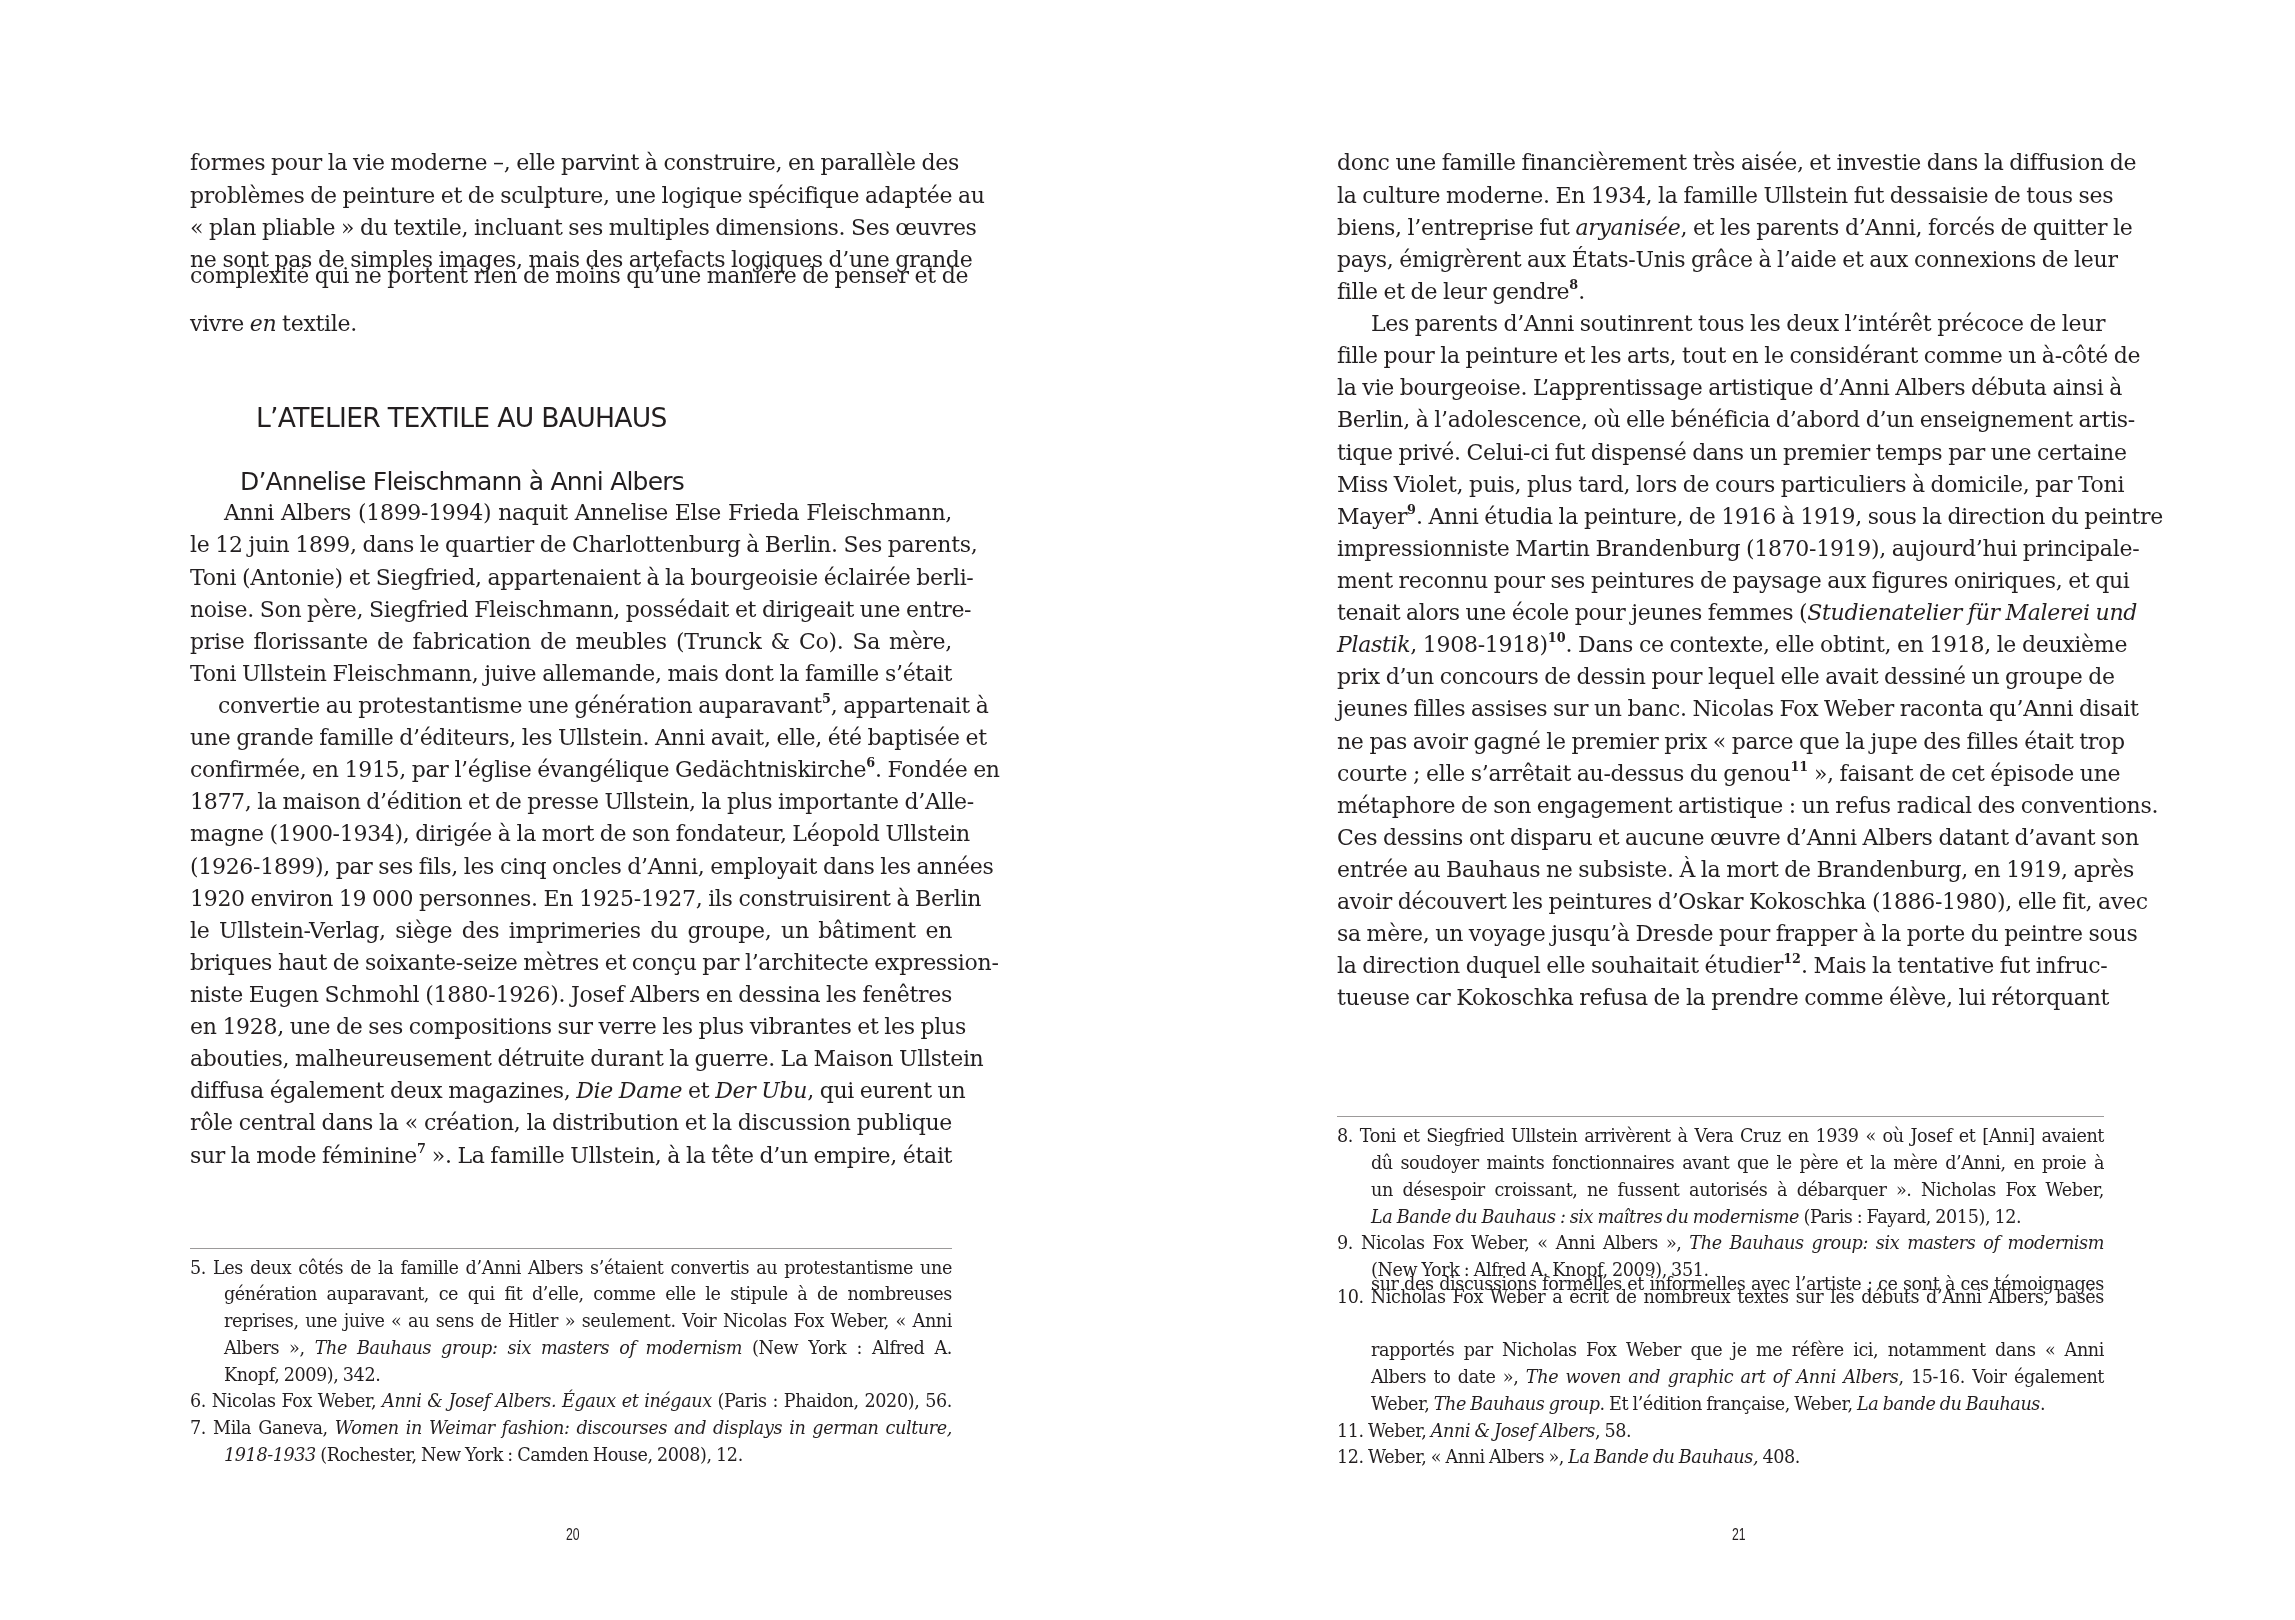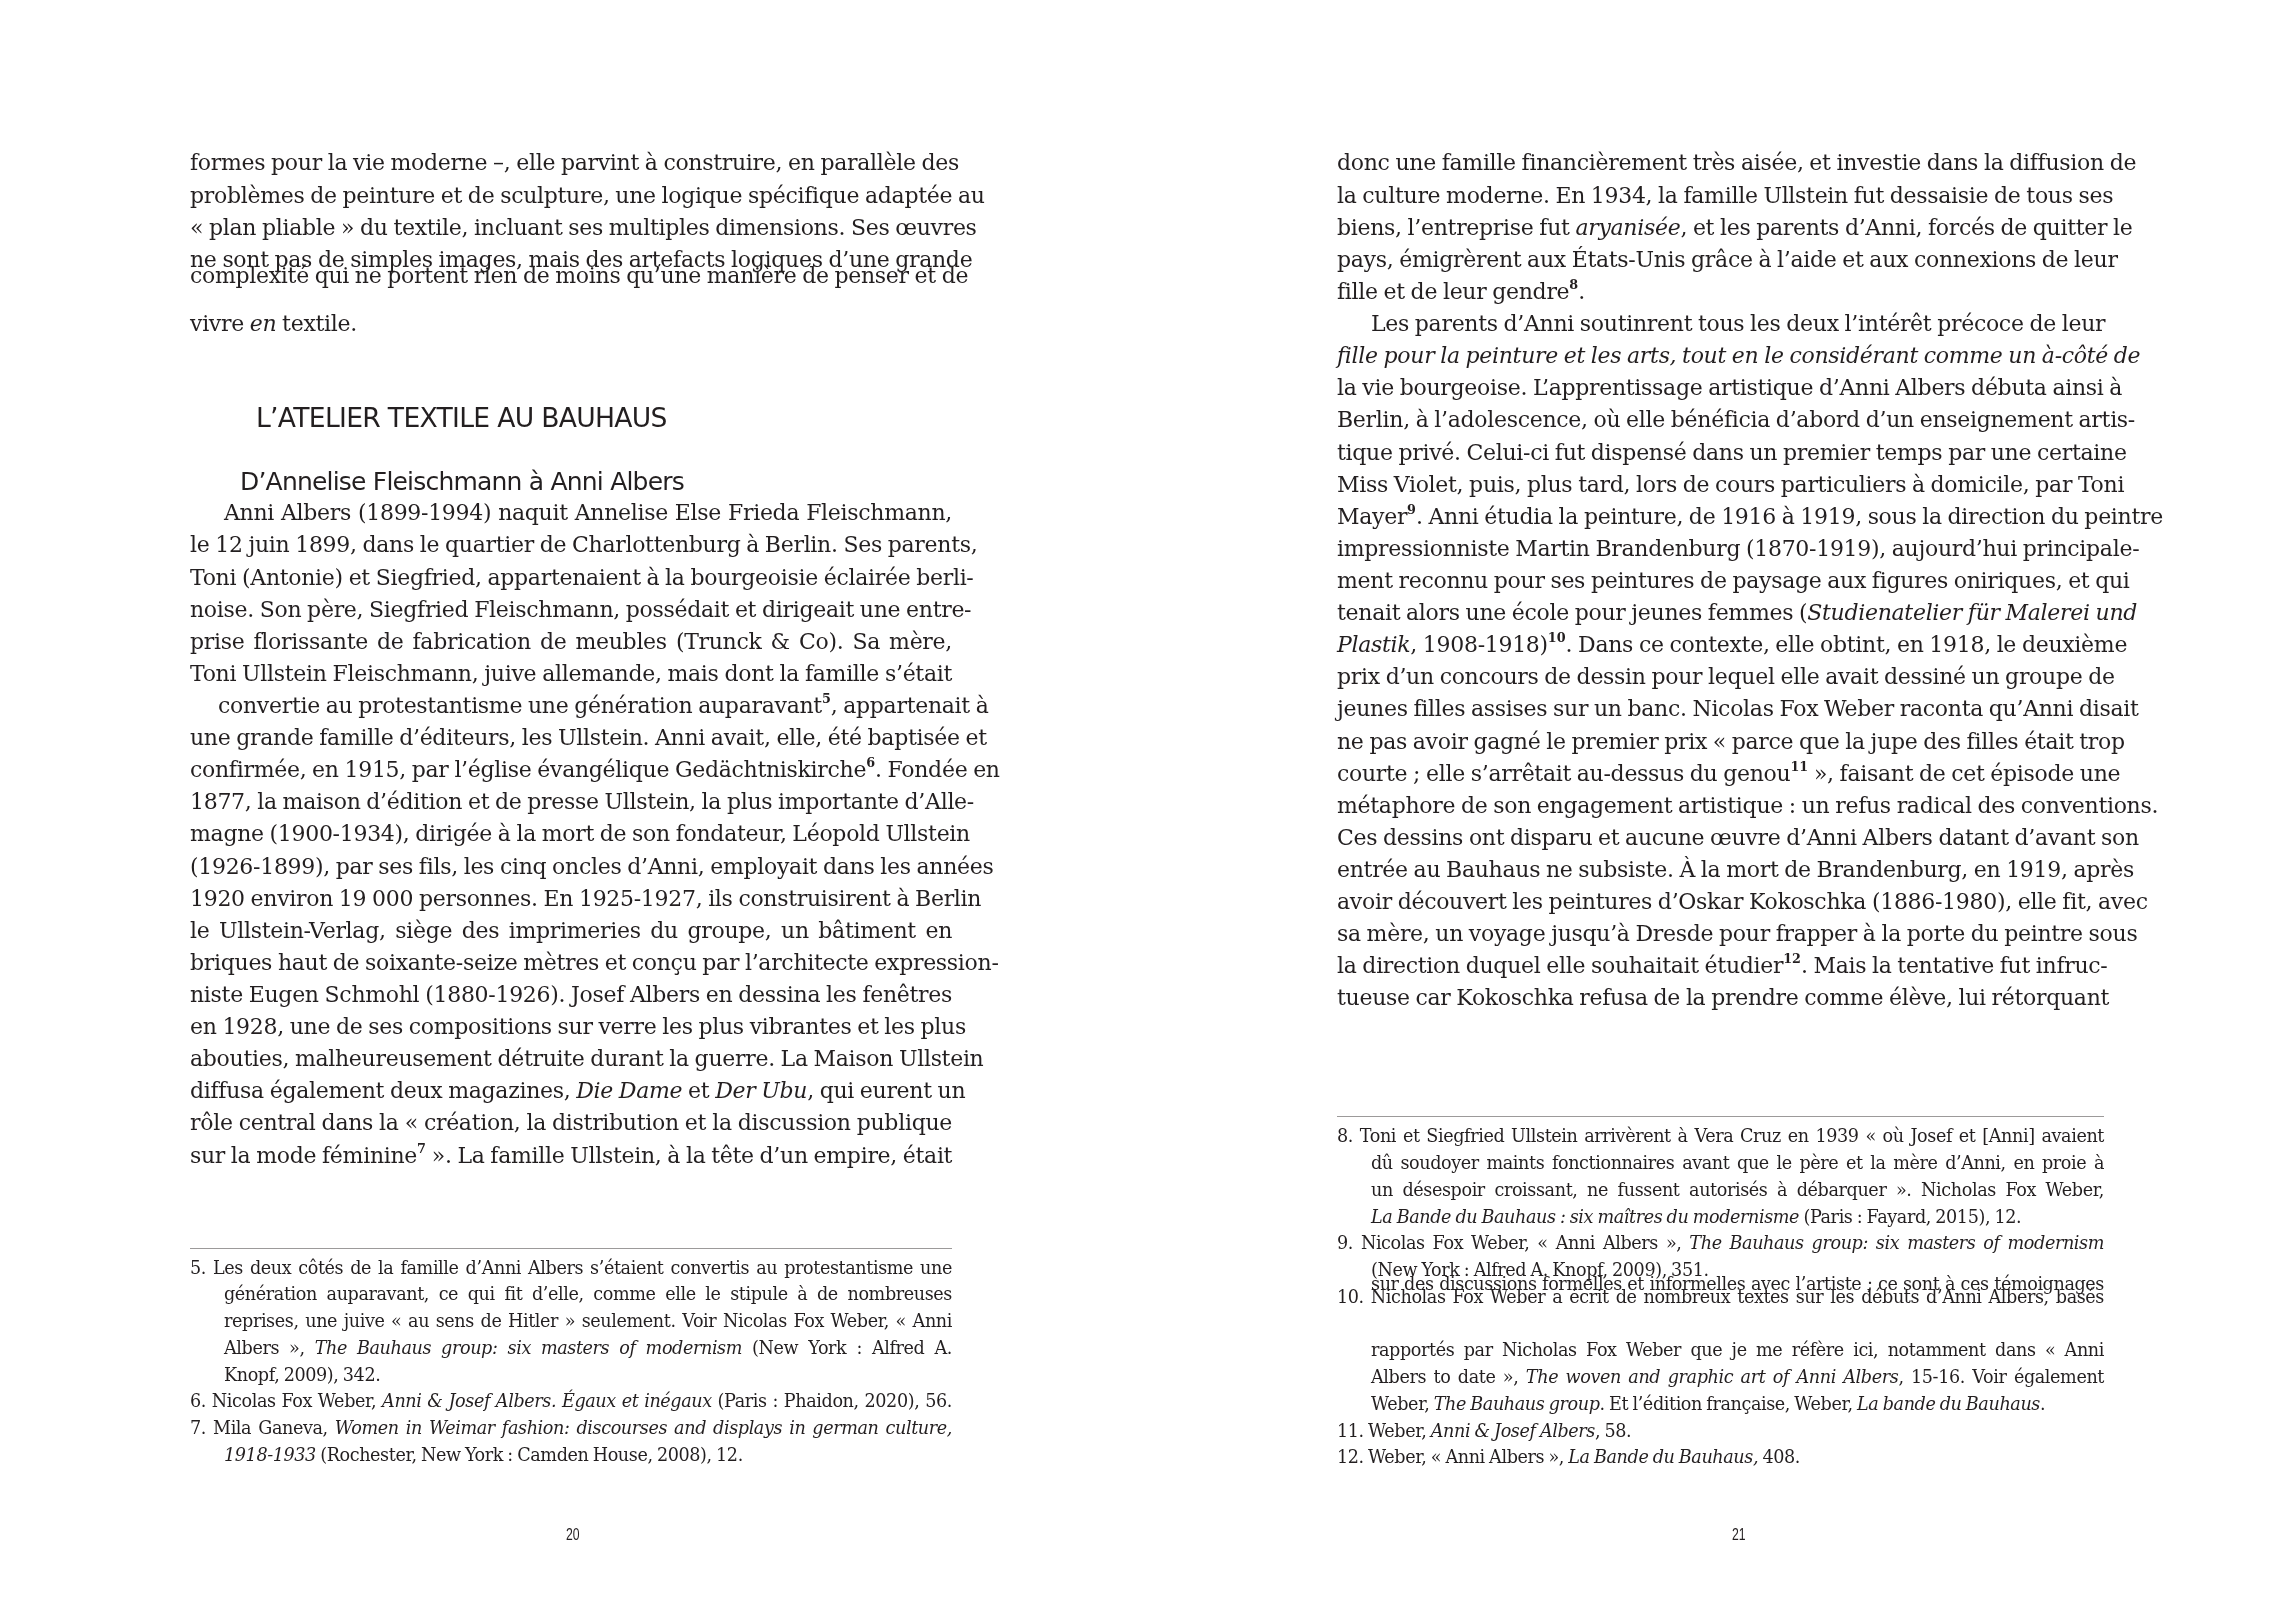--- a/index.html
+++ b/index.html
@@ -96,21 +96,21 @@
 
 <div class="page" id="page-right">
   <div class="col" id="right-col">
     <div id="right-body">
         <div class="line" style="top: 147px;">donc une famille financièrement très aisée, et investie dans la diffusion de</div>
         <div class="line" style="top: 180px;">la culture moderne. En 1934, la famille Ullstein fut dessaisie de tous ses</div>
         <div class="line" style="top: 212px;">biens, l’entreprise fut <i>aryanisée</i>, et les parents d’Anni, forcés de quitter le</div>
         <div class="line" style="top: 244px;">pays, émigrèrent aux États-Unis grâce à l’aide et aux connexions de leur</div>
         <div class="line last" style="top: 276px;">fille et de leur gendre<sup>8</sup>.</div>
         <div class="line indent" style="top: 308px;">Les parents d’Anni soutinrent tous les deux l’intérêt précoce de leur</div>
-        <div class="line" style="top: 340px; font-style: italic;">fille pour la peinture et les arts, tout en le considérant comme un à-côté de</div>
+        <div class="line" style="top: 340px;">fille pour la peinture et les arts, tout en le considérant comme un à-côté de</div>
         <div class="line" style="top: 372px;">la vie bourgeoise. L’apprentissage artistique d’Anni Albers débuta ainsi à</div>
         <div class="line" style="top: 404px;">Berlin, à l’adolescence, où elle bénéficia d’abord d’un enseignement artis-</div>
         <div class="line" style="top: 437px;">tique privé. Celui-ci fut dispensé dans un premier temps par une certaine</div>
         <div class="line" style="top: 469px;">Miss Violet, puis, plus tard, lors de cours particuliers à domicile, par Toni</div>
         <div class="line" style="top: 501px;">Mayer<sup>9</sup>. Anni étudia la peinture, de 1916 à 1919, sous la direction du peintre</div>
         <div class="line" style="top: 533px;">impressionniste Martin Brandenburg (1870-1919), aujourd’hui principale-</div>
         <div class="line" style="top: 565px;">ment reconnu pour ses peintures de paysage aux figures oniriques, et qui</div>
         <div class="line" style="top: 597px;">tenait alors une école pour jeunes femmes (<i>Studienatelier für Malerei und</i></div>
         <div class="line" style="top: 629px;"><i>Plastik</i>, 1908-1918)<sup>10</sup>. Dans ce contexte, elle obtint, en 1918, le deuxième</div>
         <div class="line" style="top: 661px;">prix d’un concours de dessin pour lequel elle avait dessiné un groupe de</div>

